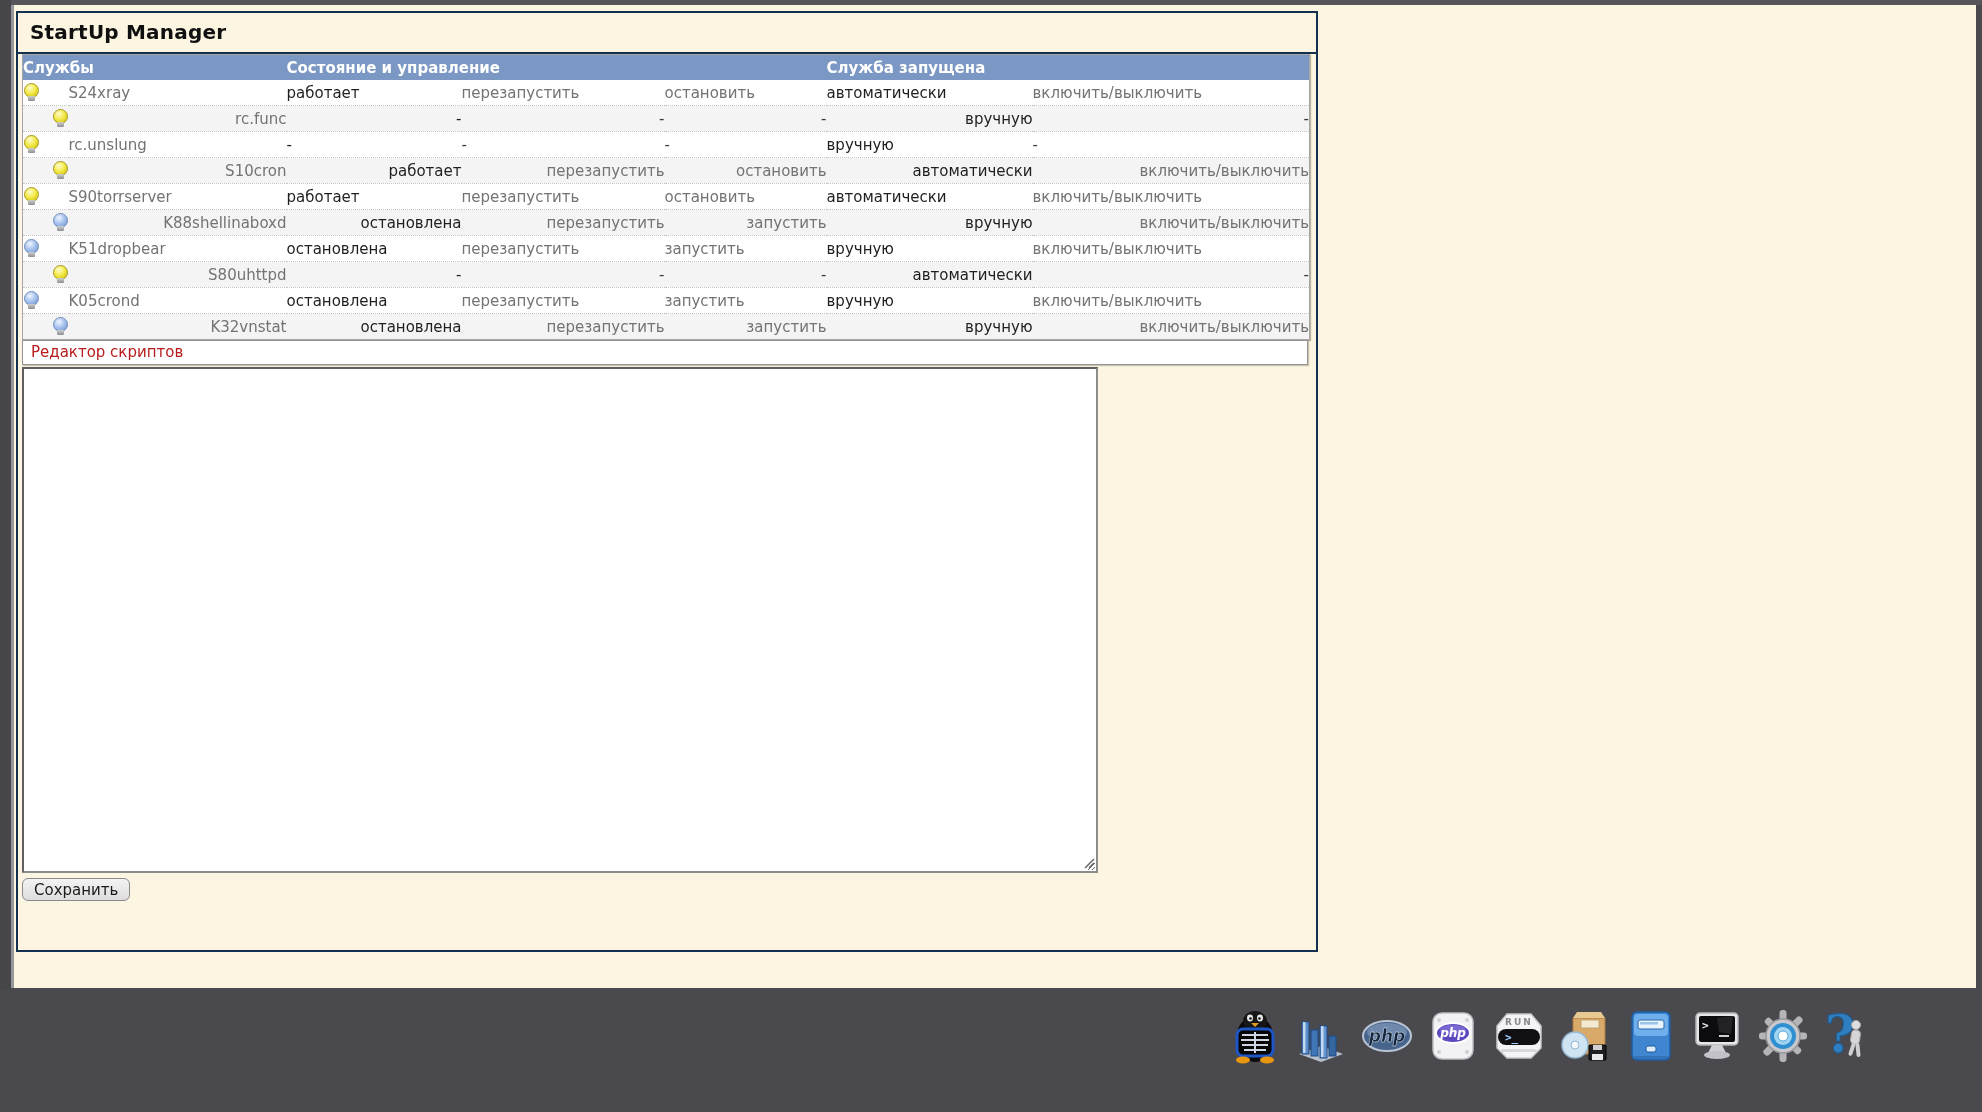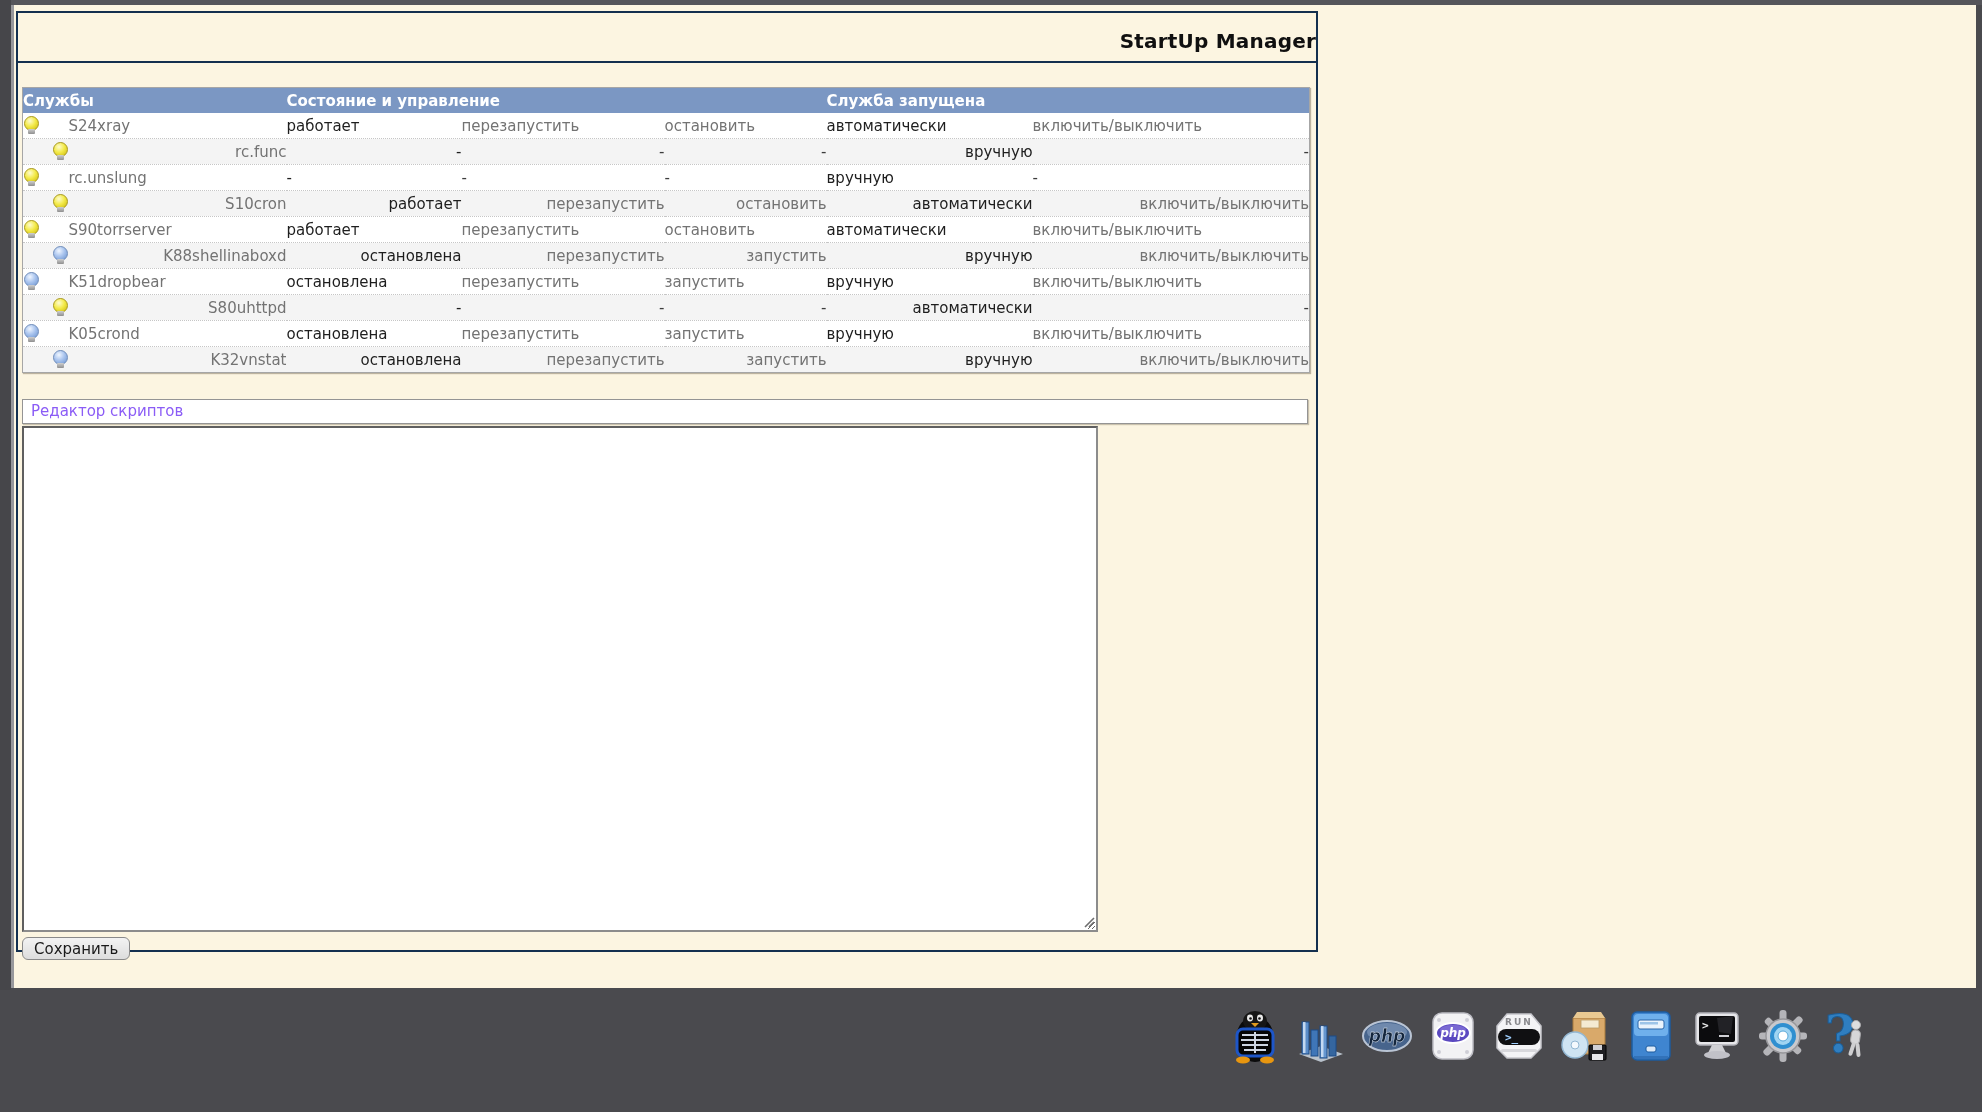--- a/index.html
+++ b/index.html
@@ -13,26 +13,26 @@
   .frame-left-hl{position:absolute;left:11px;top:5px;width:3px;height:983px;background:#97979b;}
   .page{
     position:absolute;left:14px;top:5px;width:1962px;height:983px;
     background:#fcf5e1;
   }
   .panel{
     position:absolute;left:2px;top:6px;width:1298px;height:937px;
     border:2px solid #14304f;background:#fcf5e1;box-sizing:content-box;
   }
   .panel-title{
-    height:32px;padding:16px 0 0 12px;font-size:20px;font-weight:bold;color:#101010;
-    border-bottom:2px solid #14304f;letter-spacing:0.2px;text-align:right;
+    height:32px;padding:7px 0 0 12px;font-size:20px;font-weight:bold;color:#101010;
+    border-bottom:2px solid #14304f;letter-spacing:0.2px;
   }
   .panel-body{padding:0 4px;}
   table.services{
-    width:1288px;margin-top:24px;border-collapse:collapse;table-layout:fixed;
+    width:1288px;border-collapse:collapse;table-layout:fixed;
     background:#ffffff;border:1px solid #a6a6a6;
     box-shadow:1px 1px 1px rgba(110,100,80,0.45);
     font-size:15px;
   }
   table.services th{
     background:#7b97c3;color:#ffffff;font-weight:bold;text-align:left;
     height:25px;padding:0;font-size:15px;
   }
   th.th-services{padding-left:16px;}
   table.services td{height:25px;padding:0;vertical-align:middle;color:#1e1e1e;overflow:hidden;white-space:nowrap;}
@@ -41,22 +41,22 @@
   tbody tr + tr td{border-top:1px dotted #c6c6c6;}
   td.c-icon{padding-left:8px;}
   a.lnk{color:#737373;text-decoration:none;cursor:pointer;}
   .dash{color:#3c3c3c;}
   .bulb{position:relative;display:inline-block;width:17px;height:19px;vertical-align:middle;}
   .bulb::before{content:"";position:absolute;left:1px;top:0;width:13px;height:13px;border-radius:50%;}
   .bulb-yellow::before{background:radial-gradient(circle at 38% 30%,#fdfbd0 0%,#f3ea49 45%,#d8c91f 80%,#b7a714 100%);border:1px solid #a99a25;}
   .bulb-blue::before{background:radial-gradient(circle at 38% 30%,#f0f6ff 0%,#a9c4ee 45%,#7fa2d8 80%,#6487bd 100%);border:1px solid #7490bb;}
   .bulb::after{content:"";position:absolute;left:5px;bottom:1px;width:7px;height:5px;background:linear-gradient(#cfcfcf,#8f8f8f);border-radius:1px;}
   .editor-label{
-    width:1276px;margin-top:26px;height:23px;line-height:23px;padding-left:8px;
-    background:#ffffff;border:1px solid #949494;font-size:15px;color:#8b5cf6;
+    width:1276px;margin-top:0;height:23px;line-height:23px;padding-left:8px;
+    background:#ffffff;border:1px solid #949494;font-size:15px;color:#b91c1c;
     box-shadow:1px 1px 1px rgba(110,100,80,0.35);
   }
   .ta-wrap{position:relative;width:1076px;margin-top:2px;}
   textarea.editor-area{
     display:block;width:1068px;height:498px;background:#ffffff;
     border:2px solid;border-color:#5f5f5f #8c8c8c #8c8c8c #5f5f5f;
     resize:both;outline:none;font-family:"DejaVu Sans Mono",monospace;font-size:14px;
   }
   .grip{position:absolute;right:3px;bottom:4px;pointer-events:none;}
   .save-btn{

